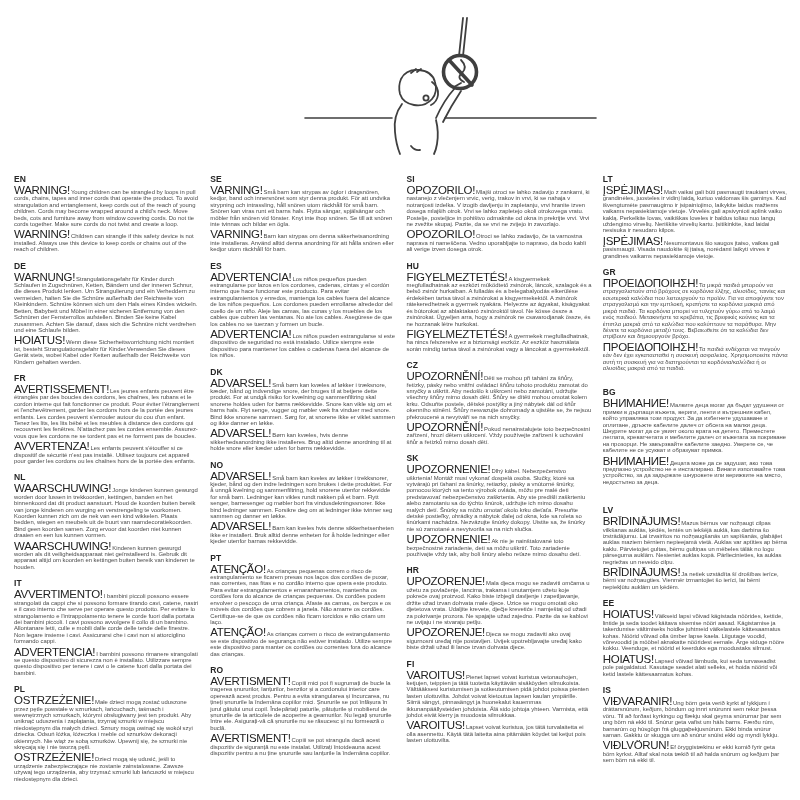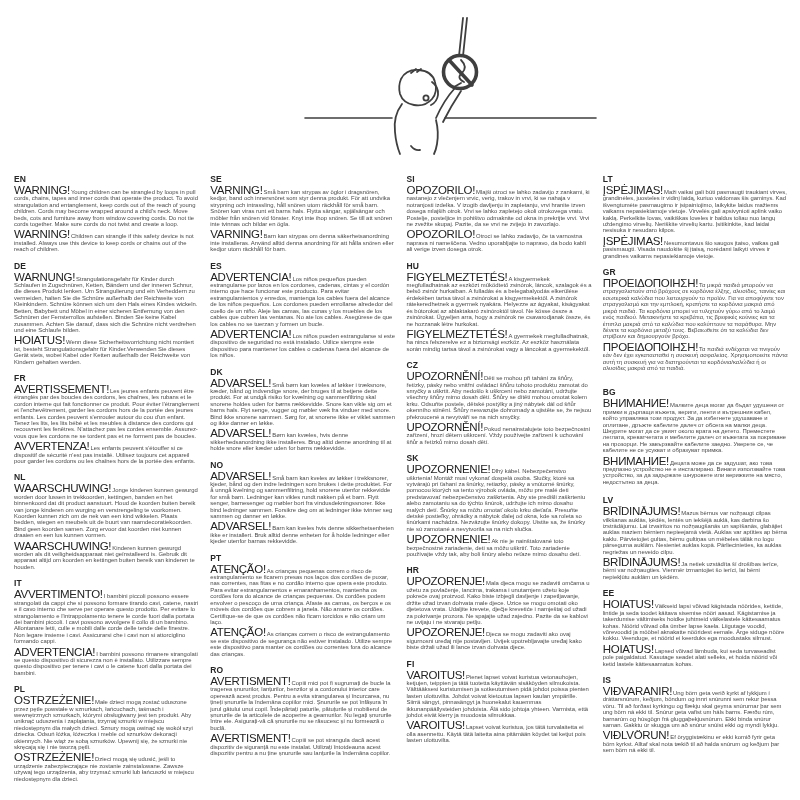--- a/index.html
+++ b/index.html
@@ -26,21 +26,21 @@
   .para {
     margin: 0 0 4px 0;
     font-size: 5.9px; line-height: 6.4px;
     color: #4a4a4a; text-align: left;
   }
   .hdr {
     font-weight: 400; font-size: 11.5px; letter-spacing: -0.3px;
     color: #232323; padding-right: 1px;
   }
   .gap-lg { margin-top: 16px; }
-  .gap-md { margin-top: 10px; }
+  .gap-md { margin-top: 20px; }
 </style>
 </head>
 <body>
 
 <figure class="figure">
   <svg width="800" height="140" viewBox="0 0 800 140" fill="none" stroke="#3f3f3f" stroke-linecap="round" stroke-linejoin="round">
     <g stroke-width="1.8">
       <path d="M423,2 L419,40"></path>
       <path d="M427,2 L423,40"></path>
       <path d="M421,44 q7,7 1,13 q-6,5 2,9"></path>

